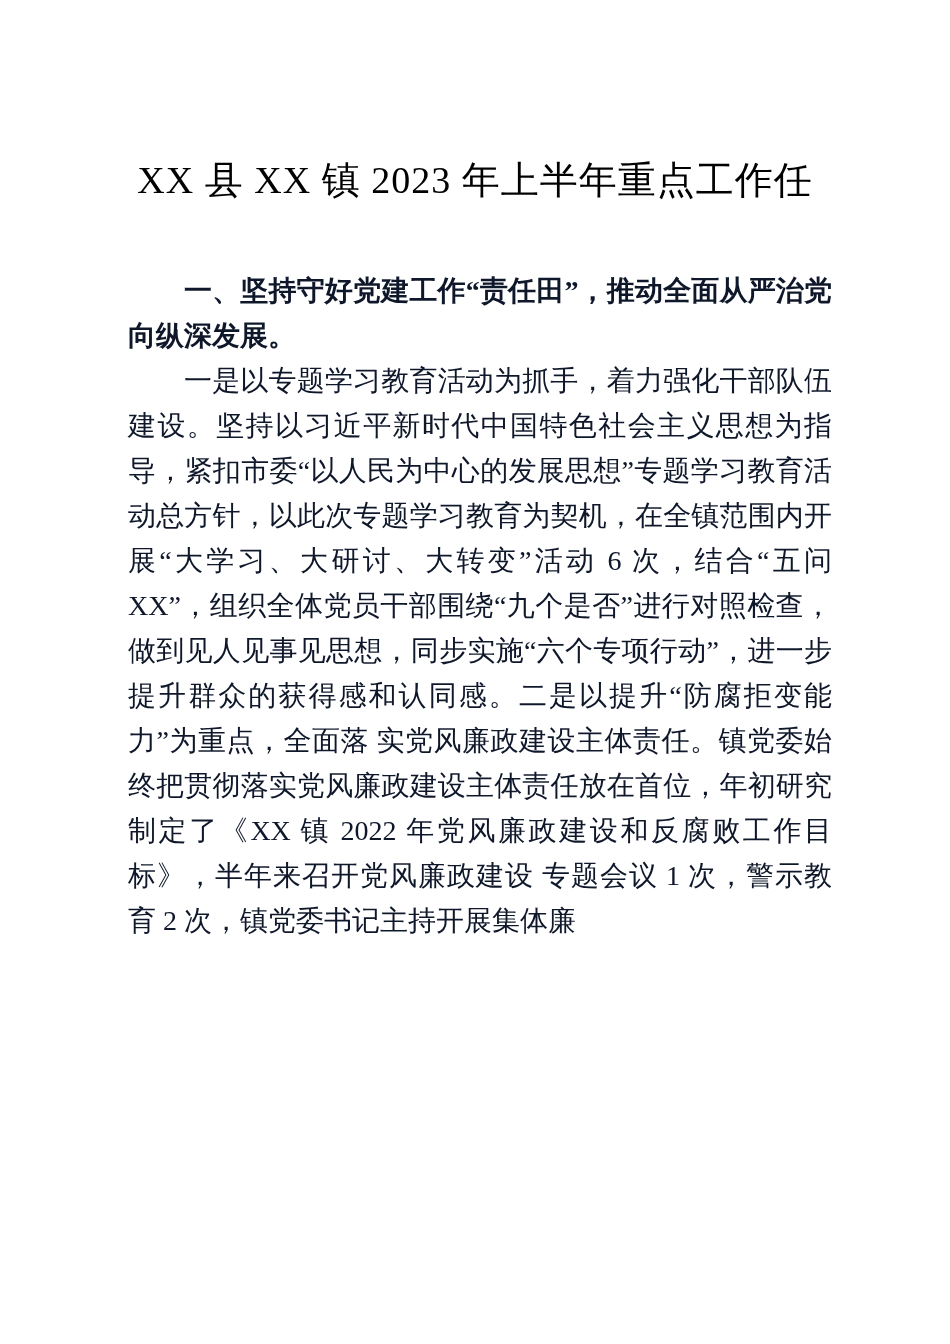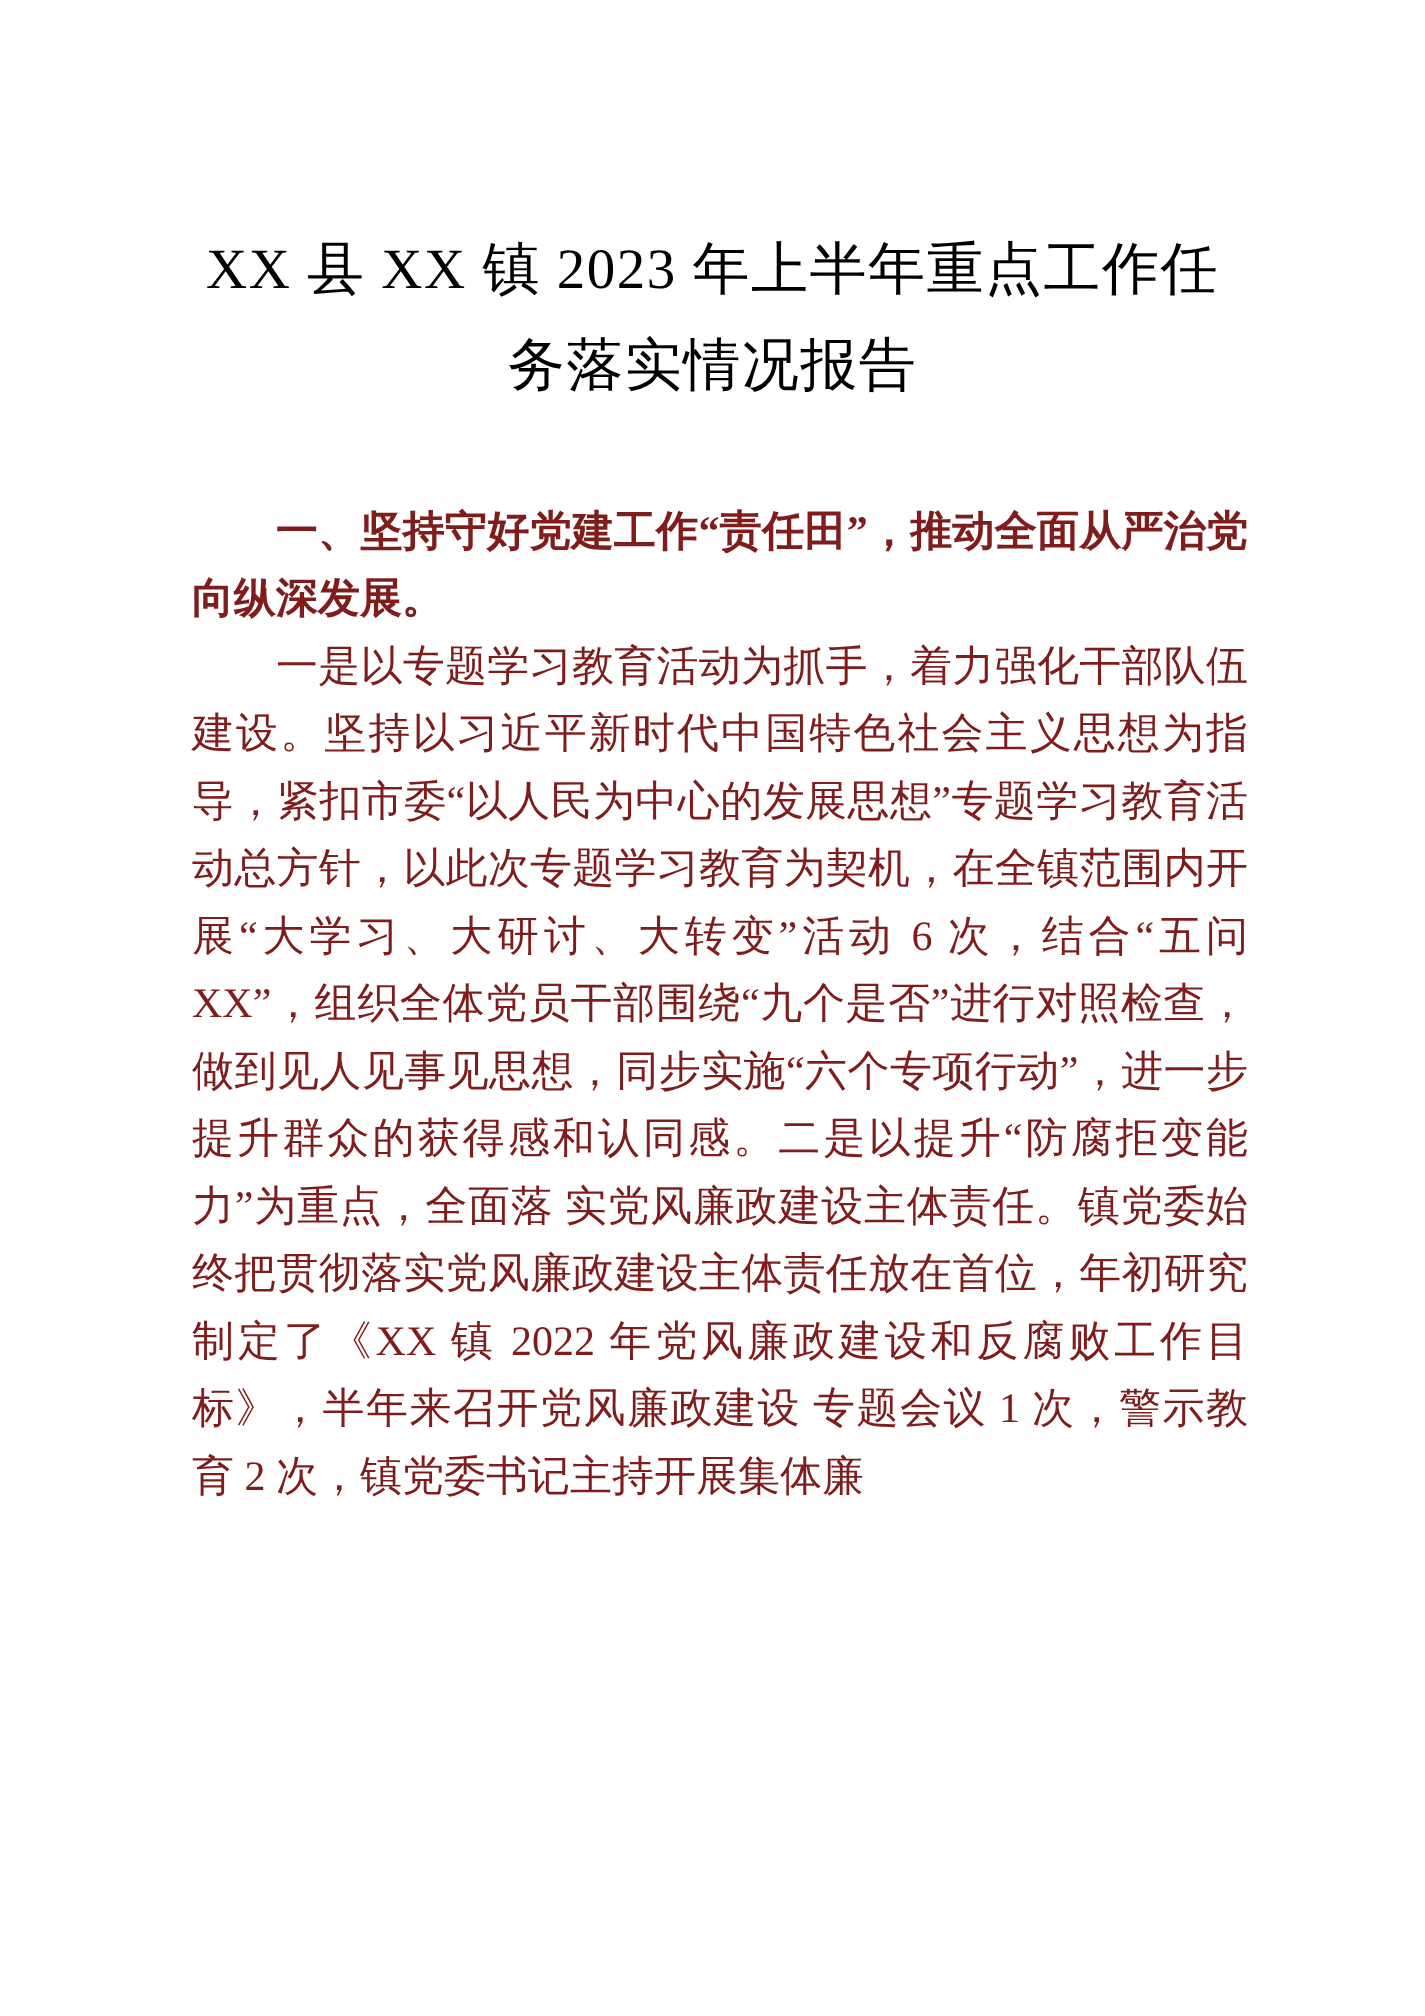--- a/index.html
+++ b/index.html
@@ -32,40 +32,39 @@
     display: block;
     letter-spacing: 1px;
   }
   .doc-body {
     width: 704px;
     margin: 56px 118px 0 128px;
     font-family: "Liberation Serif", "Liberation Sans", sans-serif;
     font-size: 28px;
     line-height: 45px;
     text-align: justify;
-    color: #7f1d1d;
+    color: #0f172a;
   }
   .para {
     margin: 0;
     padding: 0;
     text-indent: 2em;
   }
   .para-heading {
     font-weight: 700;
   }
   .para-noindent {
     text-indent: 0;
   }
 </style>
 </head>
 <body>
 
 <div class="page">
   <h1 class="doc-title">
     <span class="title-line">XX 县 XX 镇 2023 年上半年重点工作任</span>
-    <span class="title-line">务落实情况报告</span>
   </h1>
 
   <div class="doc-body">
     <p class="para para-heading">一、坚持守好党建工作“责任田”，推动全面从严治党向纵深发展。</p>
     <p class="para">一是以专题学习教育活动为抓手，着力强化干部队伍建设。坚持以习近平新时代中国特色社会主义思想为指导，紧扣市委“以人民为中心的发展思想”专题学习教育活动总方针，以此次专题学习教育为契机，在全镇范围内开展“大学习、大研讨、大转变”活动 6 次，结合“五问 XX”，组织全体党员干部围绕“九个是否”进行对照检查，做到见人见事见思想，同步实施“六个专项行动”，进一步提升群众的获得感和认同感。二是以提升“防腐拒变能力”为重点，全面落 实党风廉政建设主体责任。镇党委始终把贯彻落实党风廉政建设主体责任放在首位，年初研究制定了《XX 镇 2022 年党风廉政建设和反腐败工作目标》，半年来召开党风廉政建设 专题会议 1 次，警示教育 2 次，镇党委书记主持开展集体廉</p>
   </div>
 </div>
 
 </body></html>

